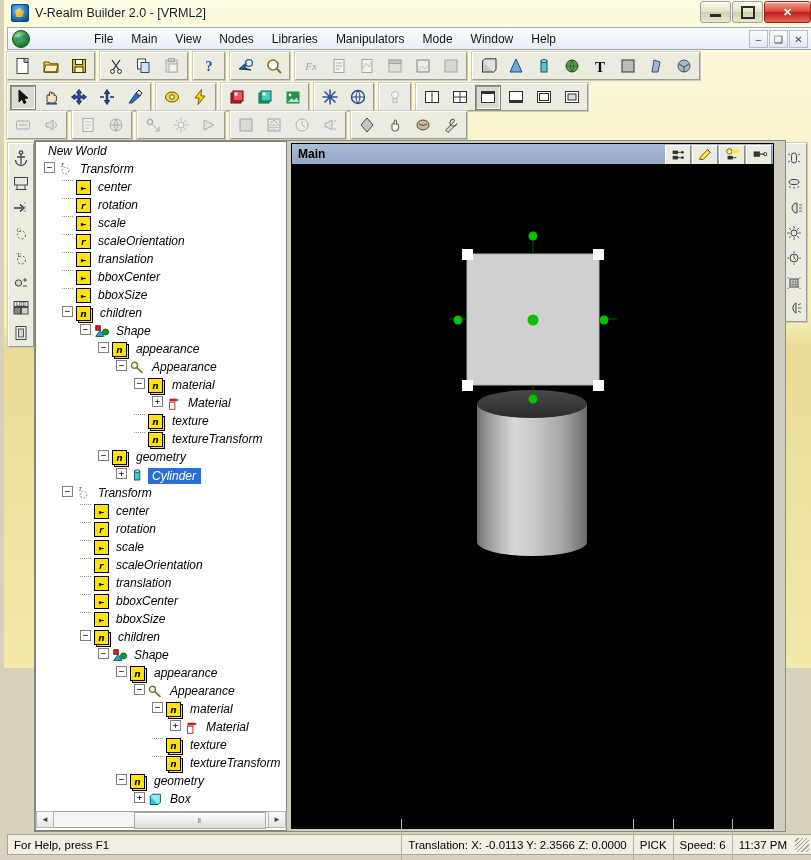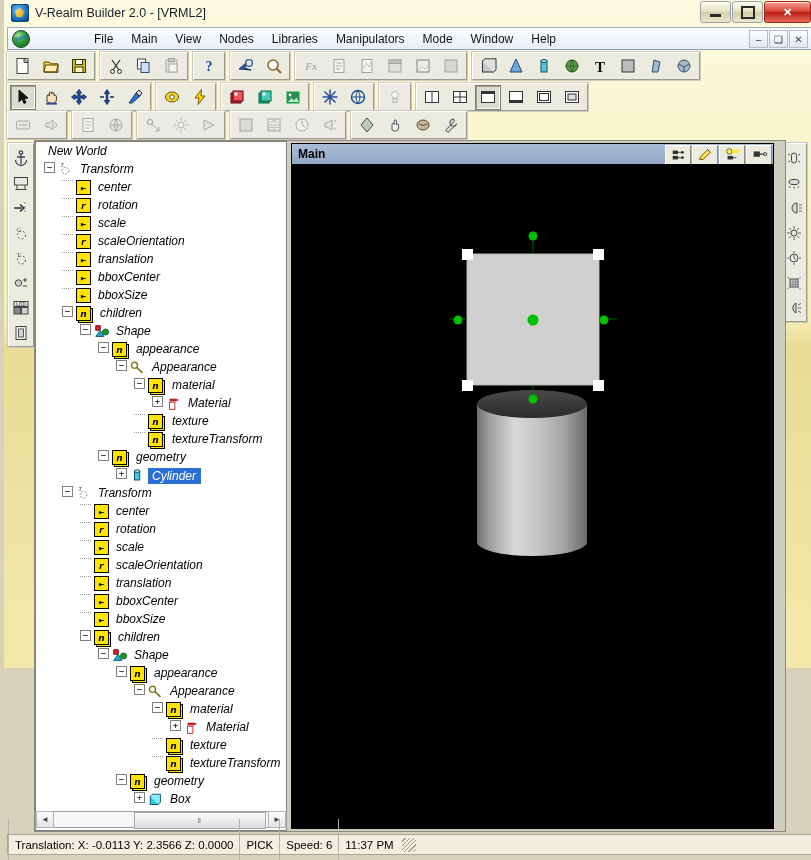--- a/index.html
+++ b/index.html
@@ -1027,20 +1027,21 @@
           <circle cx="241" cy="235" r="4.5" fill="#00c000"></circle>
           <circle cx="166" cy="156" r="4.5" fill="#00c000"></circle>
           <circle cx="312" cy="156" r="4.5" fill="#00c000"></circle>
           <circle cx="241" cy="156" r="5.5" fill="#00c000"></circle>
         </g>
       </svg>
     </div>
   </div>
 
   <div class="statusbar">
+    <div class="sb-main">For Help, press F1</div>
     <div class="sb-cell">Translation: X: -0.0113  Y: 2.3566  Z: 0.0000</div>
     <div class="sb-cell">PICK</div>
     <div class="sb-cell">Speed: 6</div>
     <div class="sb-cell">11:37 PM</div>
     <div class="sb-grip"></div>
   </div>
 
 </div>
 
 </body></html>

